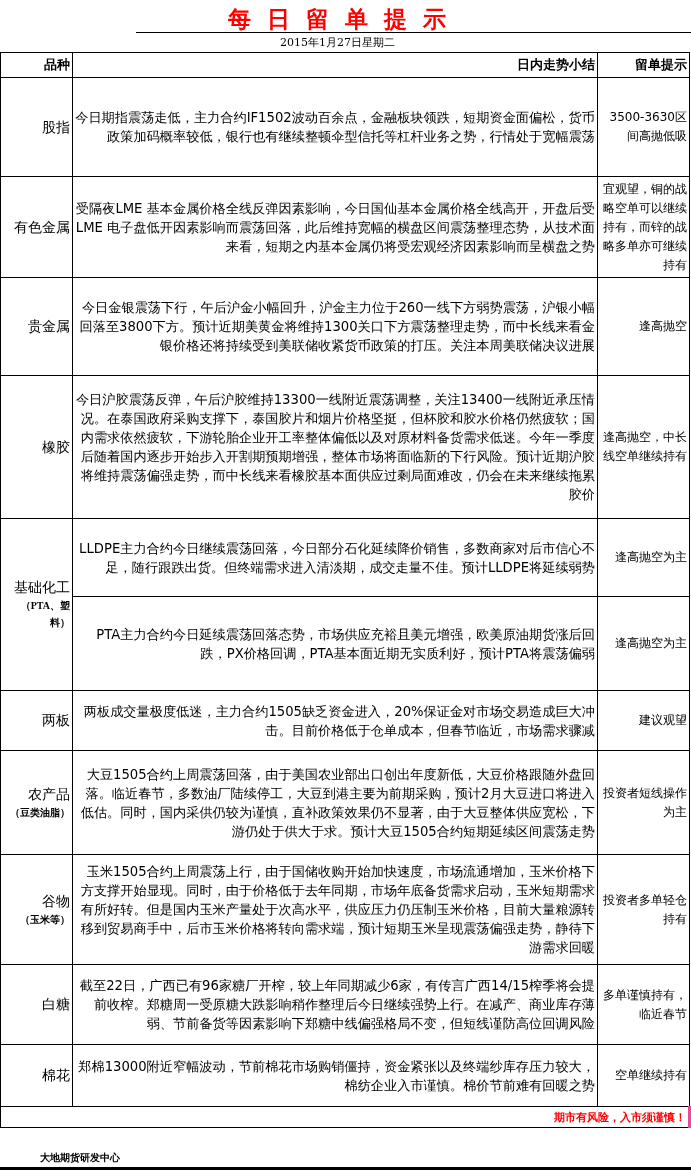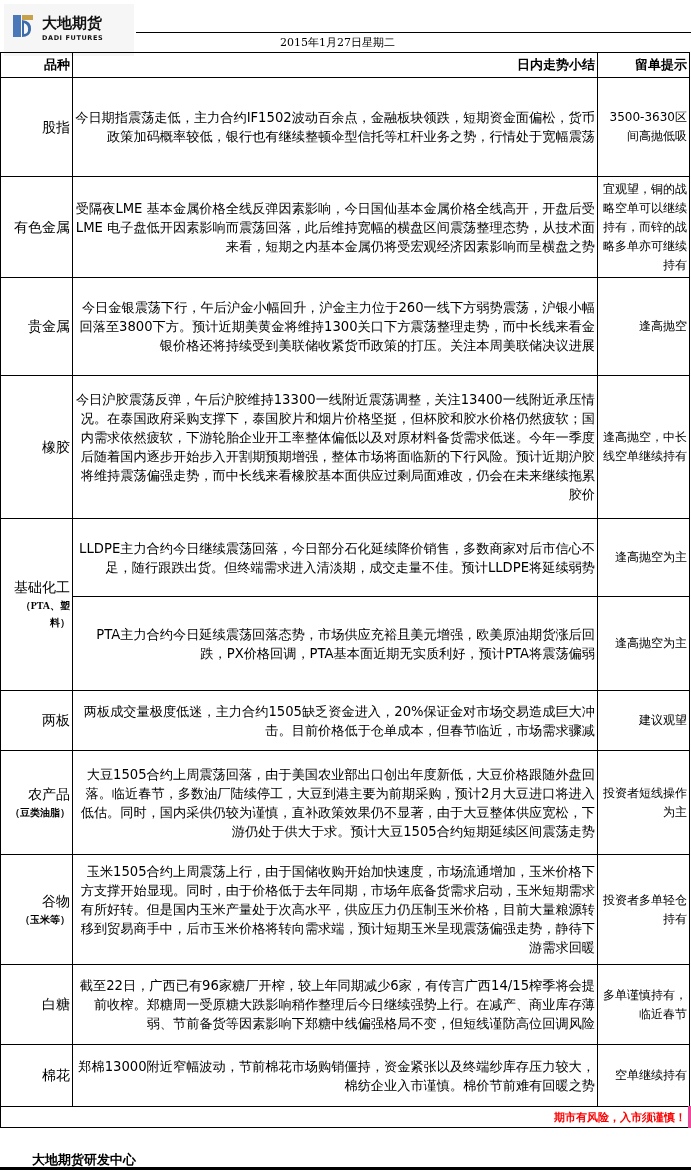--- a/index.html
+++ b/index.html
@@ -16,37 +16,28 @@
   table.main td, table.main th { border: 1px solid #000; padding: 0 2px; vertical-align: middle; text-align: right; }
   table.main th { height: 24px; font-size: 13px; font-weight: bold; font-family: "DejaVu Serif", serif; }
   .col1 { width: 72px; }
   .col3 { width: 92px; }
   td.variety { font-size: 14px; line-height: 19px; }
   td.variety .sub { font-weight: bold; font-size: 10px; display: block; line-height: 17px; font-family: Liberation Serif, serif; }
   td.summary { font-size: 13.2px; line-height: 19px; text-align: center; padding: 0 1px; }
   td.advice { font-size: 12px; line-height: 19px; }
   tr.foot-warn td { height: 20px; color: #ff0000; font-size: 11px; font-weight: bold; font-family: "DejaVu Serif", serif; border-left: 1px solid #000; border-right: 3px solid #ec4899; }
   .footer { position: absolute; left: 0; top: 1150px; width: 691px; height: 17px; border-bottom: 3px solid #000; }
-  .footer .org { position: absolute; left: 32px; top: 1px; font-size: 13px; font-weight: bold; font-family: Liberation Sans, sans-serif; }
+  .footer .org { position: absolute; left: 40px; top: 1px; font-size: 10px; font-weight: bold; font-family: Liberation Sans, sans-serif; }
   .footer .phone { position: absolute; left: 566px; top: 1px; font-size: 11px; font-family: "DejaVu Serif", serif; margin-top: 38px; }
 </style>
 </head>
 <body>
 
 <div class="header">
-  <div class="logo-box">
-    <svg class="logo-mark" viewBox="0 0 22 26">
-      <rect x="1" y="2" width="8" height="22" fill="#4a78b8"></rect>
-      <rect x="10" y="2" width="11" height="5" fill="#c8a24a"></rect>
-      <path d="M10 7 Q20 8 19 17 Q18 24 10 24 Z" fill="#3d6aa8"></path>
-      <path d="M12 10 Q17 12 16 18 Q15 21 12 21 Z" fill="#f6f6f6"></path>
-    </svg>
-    <span class="logo-cn">大地期货</span>
-    <span class="logo-en">DADI FUTURES</span>
-  </div>
+  <div class="title">每日留单提示</div>
   <div class="title-line"></div>
   <div class="date">2015年1月27日星期二</div>
 </div>
 
 <table class="main">
   <colgroup>
     <col class="col1">
       <col>
       <col class="col3">
   </colgroup>

